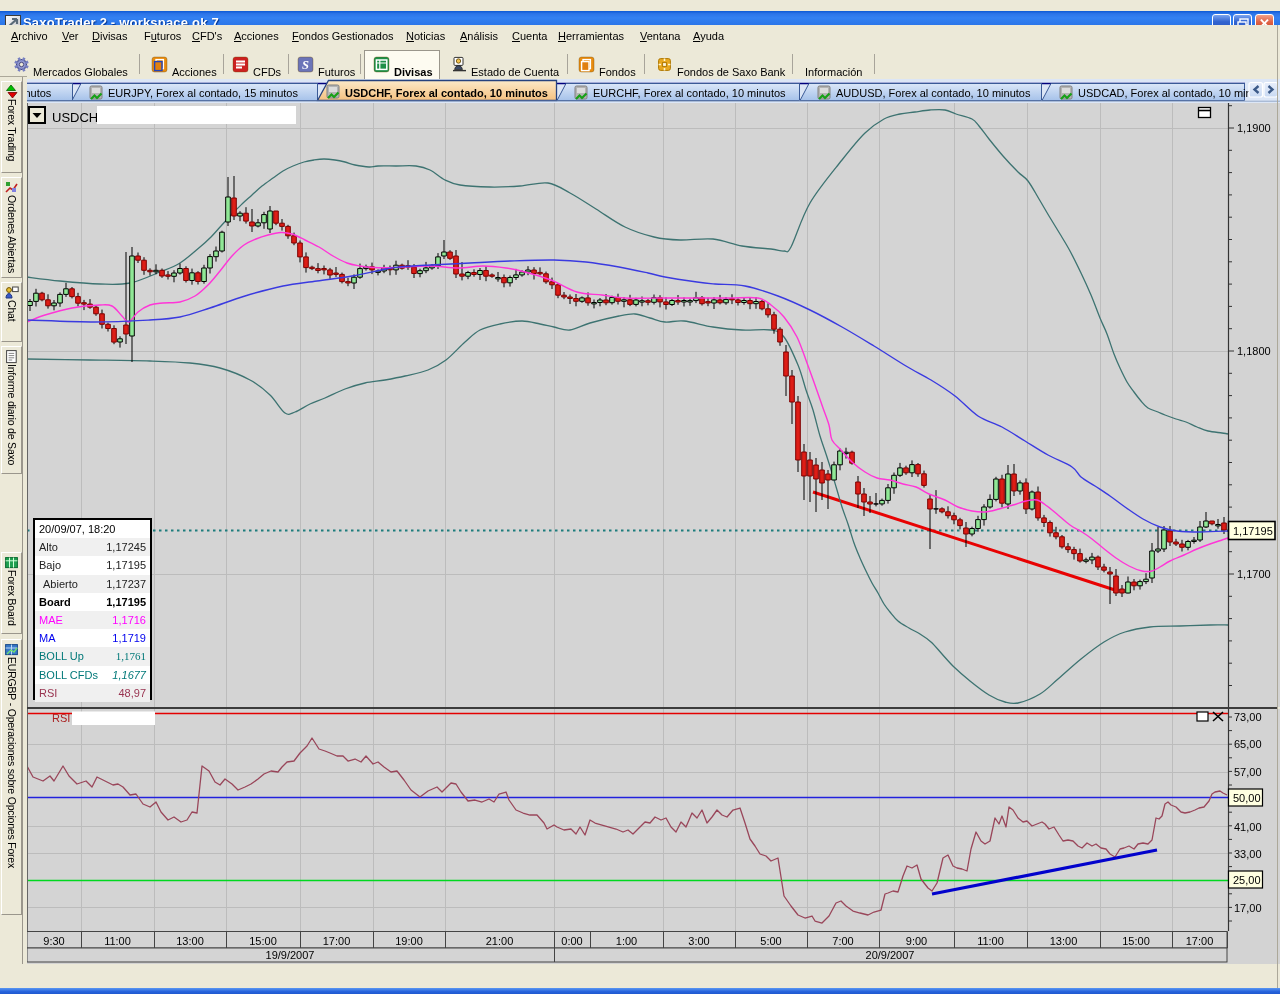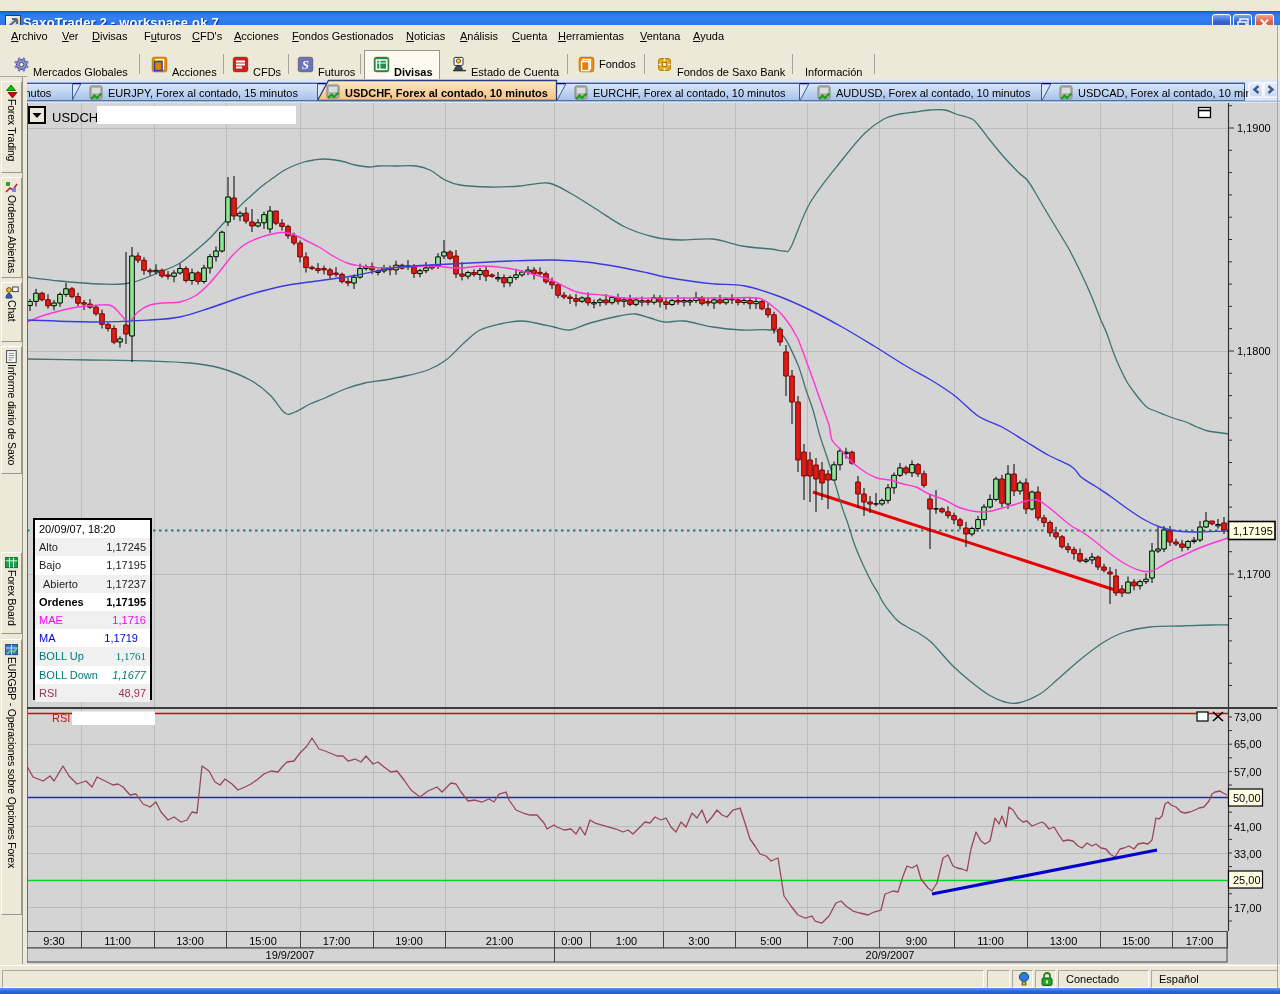--- a/index.html
+++ b/index.html
@@ -106,21 +106,21 @@
           <circle cx="7.5" cy="5" r="2.2" fill="#f2c24e" stroke="#5a4000" stroke-width=".8"></circle>
           <path d="M3.6 13.6c.4-2.6 1.9-4 3.9-4s3.5 1.4 3.9 4z" fill="#3c4a66" stroke="#222" stroke-width=".8"></path>
           <path d="M2 14.6h13" stroke="#333" stroke-width="1.4"></path>
         </svg></div>
       <div class="titem" style="left:471px;top:8px;">Estado de Cuenta</div>
       <div class="abs" style="left:578px;top:6px;width:17px;height:17px"><svg width="17" height="17" viewBox="0 0 17 17">
           <rect x="1" y="1" width="15" height="15" rx="2.5" fill="#e88c10" stroke="#6b4400" stroke-opacity=".35"></rect>
           <rect x="5" y="3.6" width="7.4" height="9" fill="none" stroke="#fff" stroke-width="1.4"></rect>
           <rect x="3.6" y="5.6" width="7.4" height="9" fill="#e08010" stroke="#fff" stroke-width="1.4"></rect>
         </svg></div>
-      <div class="titem" style="left:599px;top:0;text-align:center;">Fondos</div>
+      <div class="titem" style="left:599px;top:8px;text-align:center;">Fondos</div>
       <div class="abs" style="left:656px;top:6px;width:17px;height:17px"><svg width="17" height="17" viewBox="0 0 17 17">
           <rect x="2.6" y="2.6" width="11.8" height="11.8" rx="2" fill="#e8a820" stroke="#b07800"></rect>
           <rect x="6.6" y="6.6" width="3.8" height="3.8" fill="#fff8e0" stroke="#b07800"></rect>
           <path d="M8.5 2.6v2.4M8.5 12v2.4M2.6 8.5h2.4M12 8.5h2.4" stroke="#fff4cc" stroke-width="1.6"></path>
         </svg></div>
       <div class="titem" style="left:677px;top:8px;">Fondos de Saxo Bank</div>
       <div class="titem" style="left:805px;top:8px;">Información</div>
     </div>
     <svg width="1258" height="24" viewBox="22 79 1258 24" style="position:absolute;left:22px;top:79px">
       <defs>
@@ -320,48 +320,32 @@
       <div style="position:absolute;left:0;top:18.2px;width:115px;height:18.2px;background:#f0f0f0"></div>
       <div style="position:absolute;left:4px;top:21.2px;color:#222;white-space:nowrap">Alto</div>
       <div style="position:absolute;right:4px;top:21.2px;color:#222;">1,17245</div>
       <div style="position:absolute;left:0;top:36.4px;width:115px;height:18.2px;background:#fff"></div>
       <div style="position:absolute;left:4px;top:39.4px;color:#222;white-space:nowrap">Bajo</div>
       <div style="position:absolute;right:4px;top:39.4px;color:#222;">1,17195</div>
       <div style="position:absolute;left:0;top:54.599999999999994px;width:115px;height:18.2px;background:#f0f0f0"></div>
       <div style="position:absolute;left:8px;top:57.599999999999994px;color:#222;white-space:nowrap">Abierto</div>
       <div style="position:absolute;right:4px;top:57.599999999999994px;color:#222;margin-left:8px;">1,17237</div>
       <div style="position:absolute;left:0;top:72.8px;width:115px;height:18.2px;background:#fff"></div>
-      <div style="position:absolute;left:4px;top:75.8px;color:#000;font-weight:bold;white-space:nowrap">Ordenes</div>
+      <div style="position:absolute;left:4px;top:75.8px;color:#000;font-weight:bold;white-space:nowrap">Board</div>
       <div style="position:absolute;right:4px;top:75.8px;color:#000;font-weight:bold;">1,17195</div>
       <div style="position:absolute;left:0;top:91.0px;width:115px;height:18.2px;background:#f0f0f0"></div>
       <div style="position:absolute;left:4px;top:94.0px;color:#ff00ff;white-space:nowrap">MAE</div>
       <div style="position:absolute;right:4px;top:94.0px;color:#ff00ff;">1,1716</div>
       <div style="position:absolute;left:0;top:109.2px;width:115px;height:18.2px;background:#fff"></div>
       <div style="position:absolute;left:4px;top:112.2px;color:#0000ee;white-space:nowrap">MA</div>
-      <div style="position:absolute;right:12px;top:112.2px;color:#0000ee;">1,1719</div>
+      <div style="position:absolute;right:4px;top:112.2px;color:#0000ee;">1,1719</div>
       <div style="position:absolute;left:0;top:127.4px;width:115px;height:18.2px;background:#f0f0f0"></div>
       <div style="position:absolute;left:4px;top:130.4px;color:#007878;white-space:nowrap">BOLL Up</div>
       <div style="position:absolute;right:4px;top:130.4px;color:#007878;font-family:Liberation Serif, serif;">1,1761</div>
       <div style="position:absolute;left:0;top:145.6px;width:115px;height:18.2px;background:#fff"></div>
-      <div style="position:absolute;left:4px;top:148.6px;color:#007878;white-space:nowrap">BOLL Down</div>
+      <div style="position:absolute;left:4px;top:148.6px;color:#007878;white-space:nowrap">BOLL CFDs</div>
       <div style="position:absolute;right:4px;top:148.6px;color:#007878;font-style:italic;">1,1677</div>
       <div style="position:absolute;left:0;top:163.79999999999998px;width:115px;height:18.2px;background:#f0f0f0"></div>
       <div style="position:absolute;left:4px;top:166.79999999999998px;color:#993350;white-space:nowrap">RSI</div>
       <div style="position:absolute;right:4px;top:166.79999999999998px;color:#993350;">48,97</div>
     </div>
-    <div id="statusbar">
-<div class="spanel" style="left:2px;width:982px"></div>
-<div class="spanel" style="left:987px;width:23px"></div>
-<div class="spanel" style="left:1012px;width:21px"><svg width="16" height="16" style="margin-left:-4px">
-          <circle cx="8" cy="6" r="4.6" fill="#2878e8" stroke="#1a4a88"></circle>
-          <path d="M6 3c1.6-1 3.4-.6 4 .6M5 13h6M8 10v3" stroke="#18a018" stroke-width="1.2" fill="none"></path>
-          <rect x="6.4" y="11" width="3.2" height="3" fill="#e8c030" stroke="#806000"></rect>
-        </svg></div>
-<div class="spanel" style="left:1035px;width:21px"><svg width="16" height="16" style="margin-left:-4px">
-          <rect x="3" y="7" width="10" height="7.4" rx="1.4" fill="#28a428" stroke="#116011"></rect>
-          <path d="M5 7V5a3 3 0 016 0v2" stroke="#2f7a2f" stroke-width="1.8" fill="none"></path>
-          <rect x="7" y="9.4" width="2" height="3" fill="#d8ffd8"></rect>
-        </svg></div>
-<div class="spanel" style="left:1058px;width:91px">Conectado</div>
-<div class="spanel" style="left:1151px;width:127px">Español</div>
-</div>
 <div id="taskbar"></div>
 <div class="abs" style="left:1277px;top:25px;width:1px;height:963px;background:#aca899"></div>
   </div>
 </body></html>

